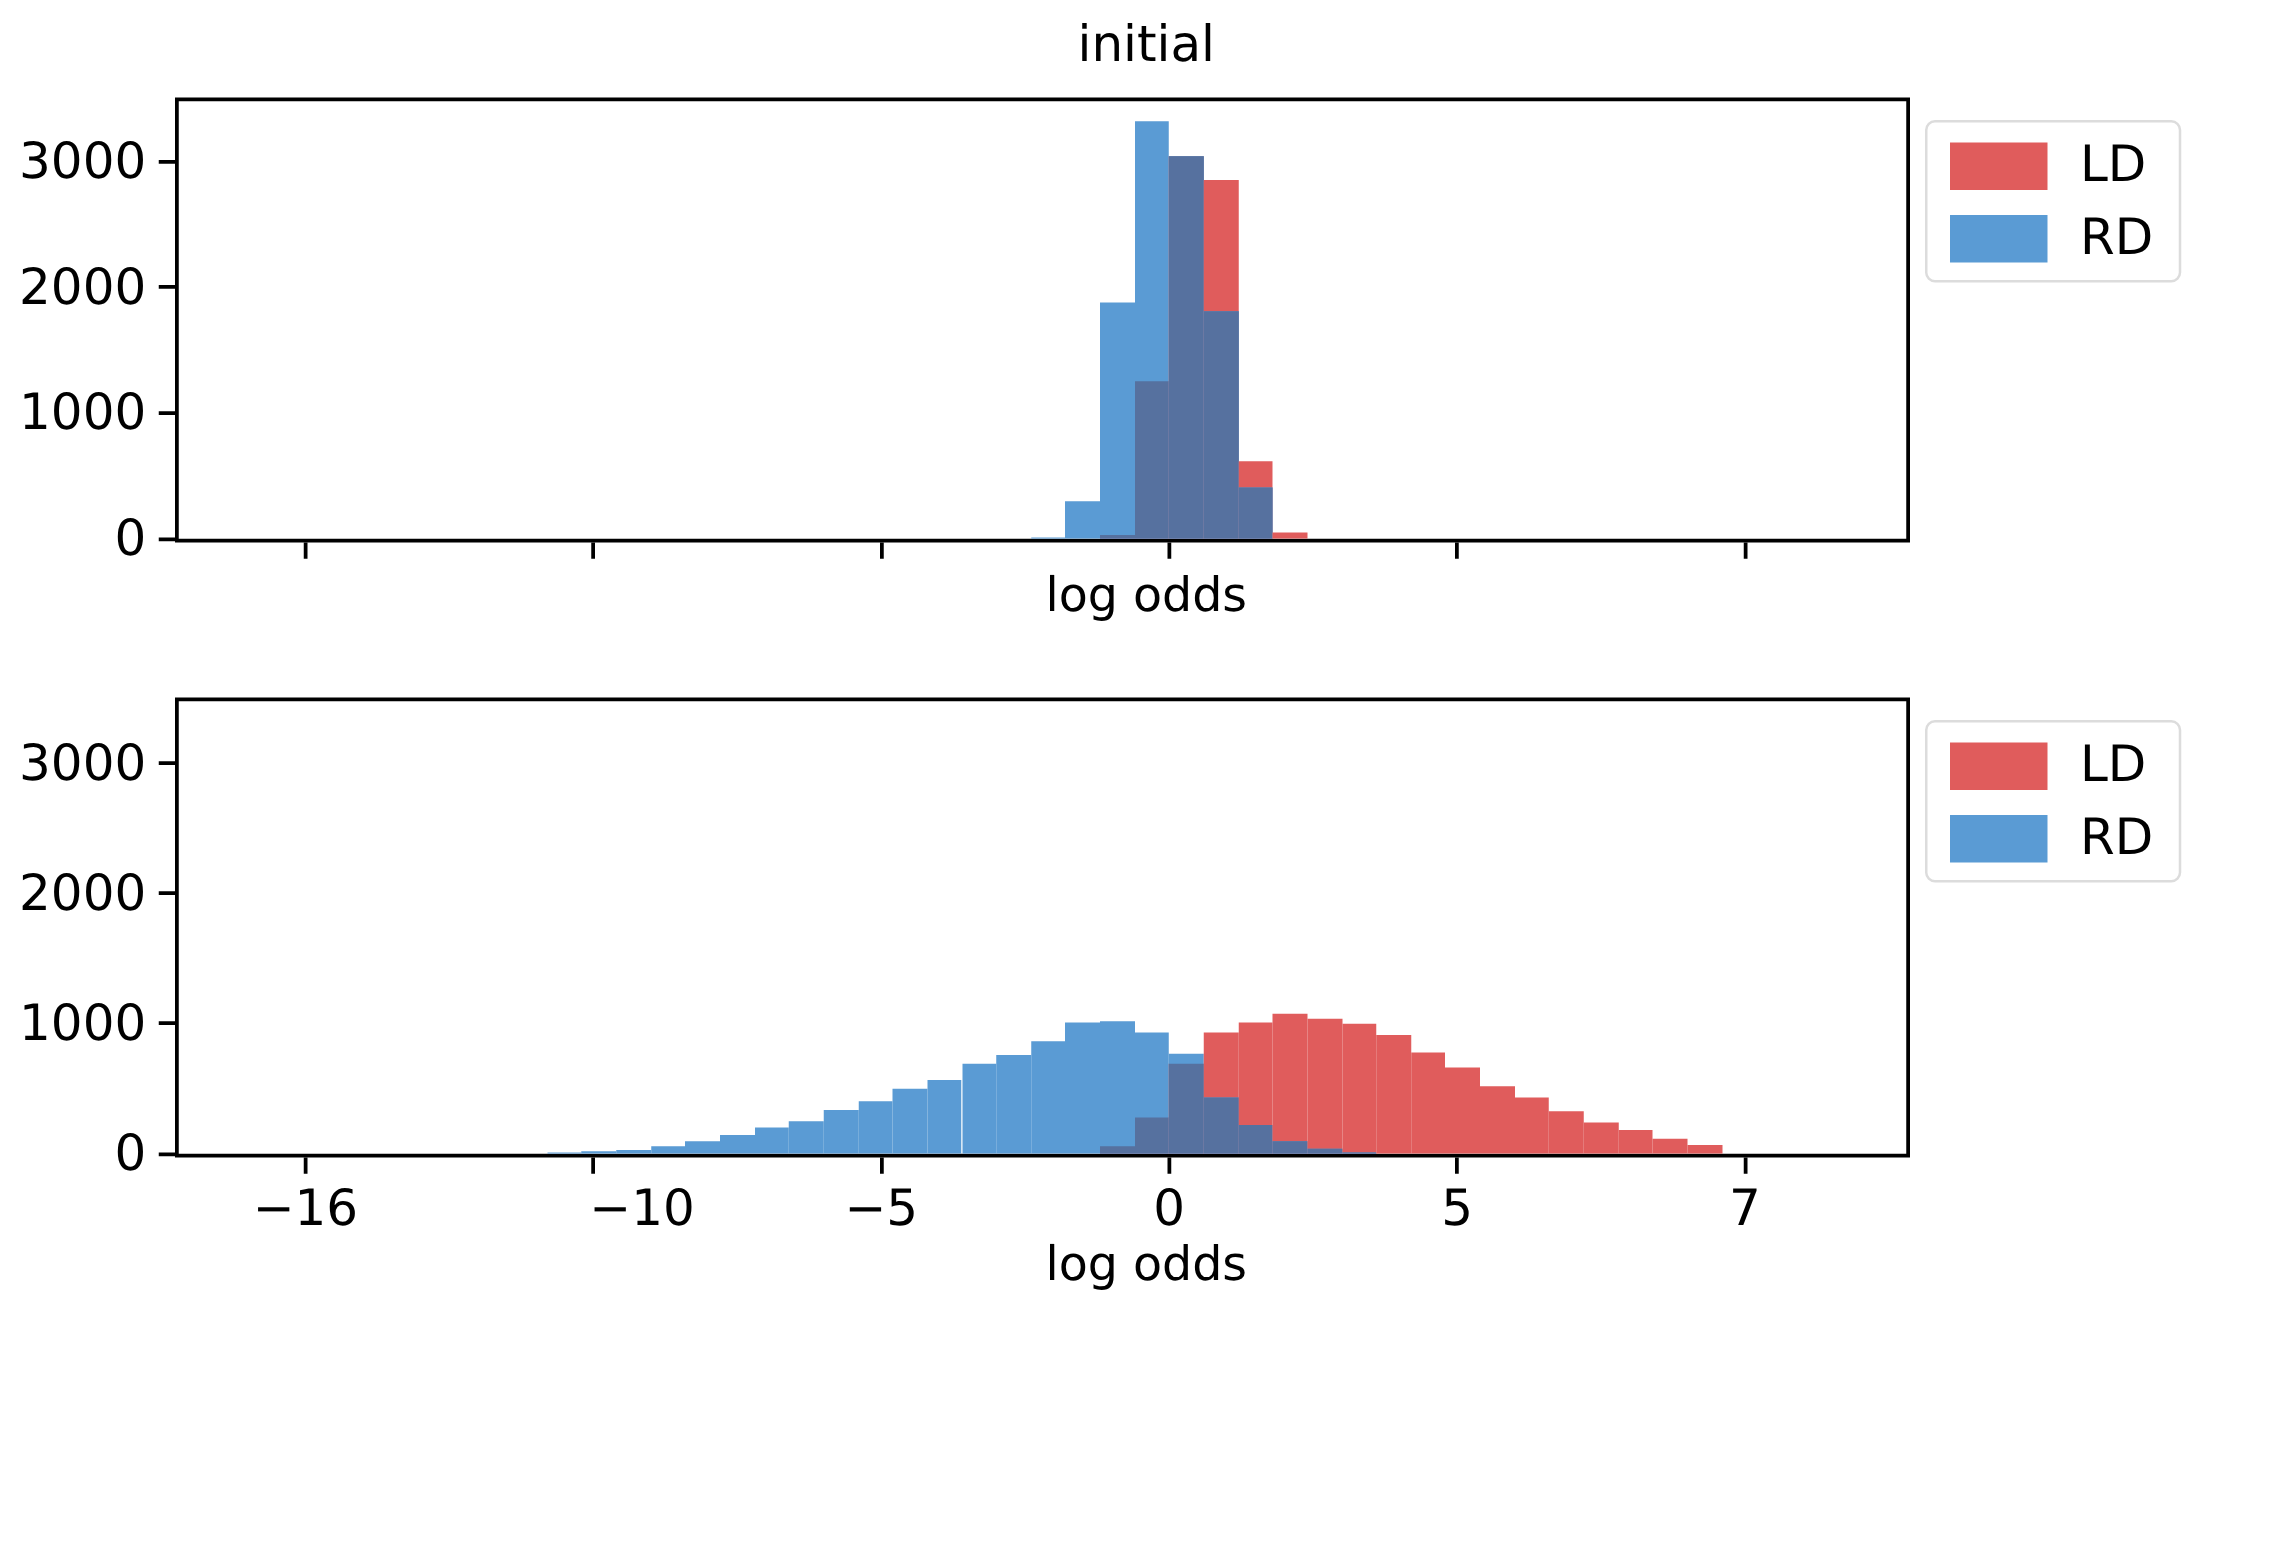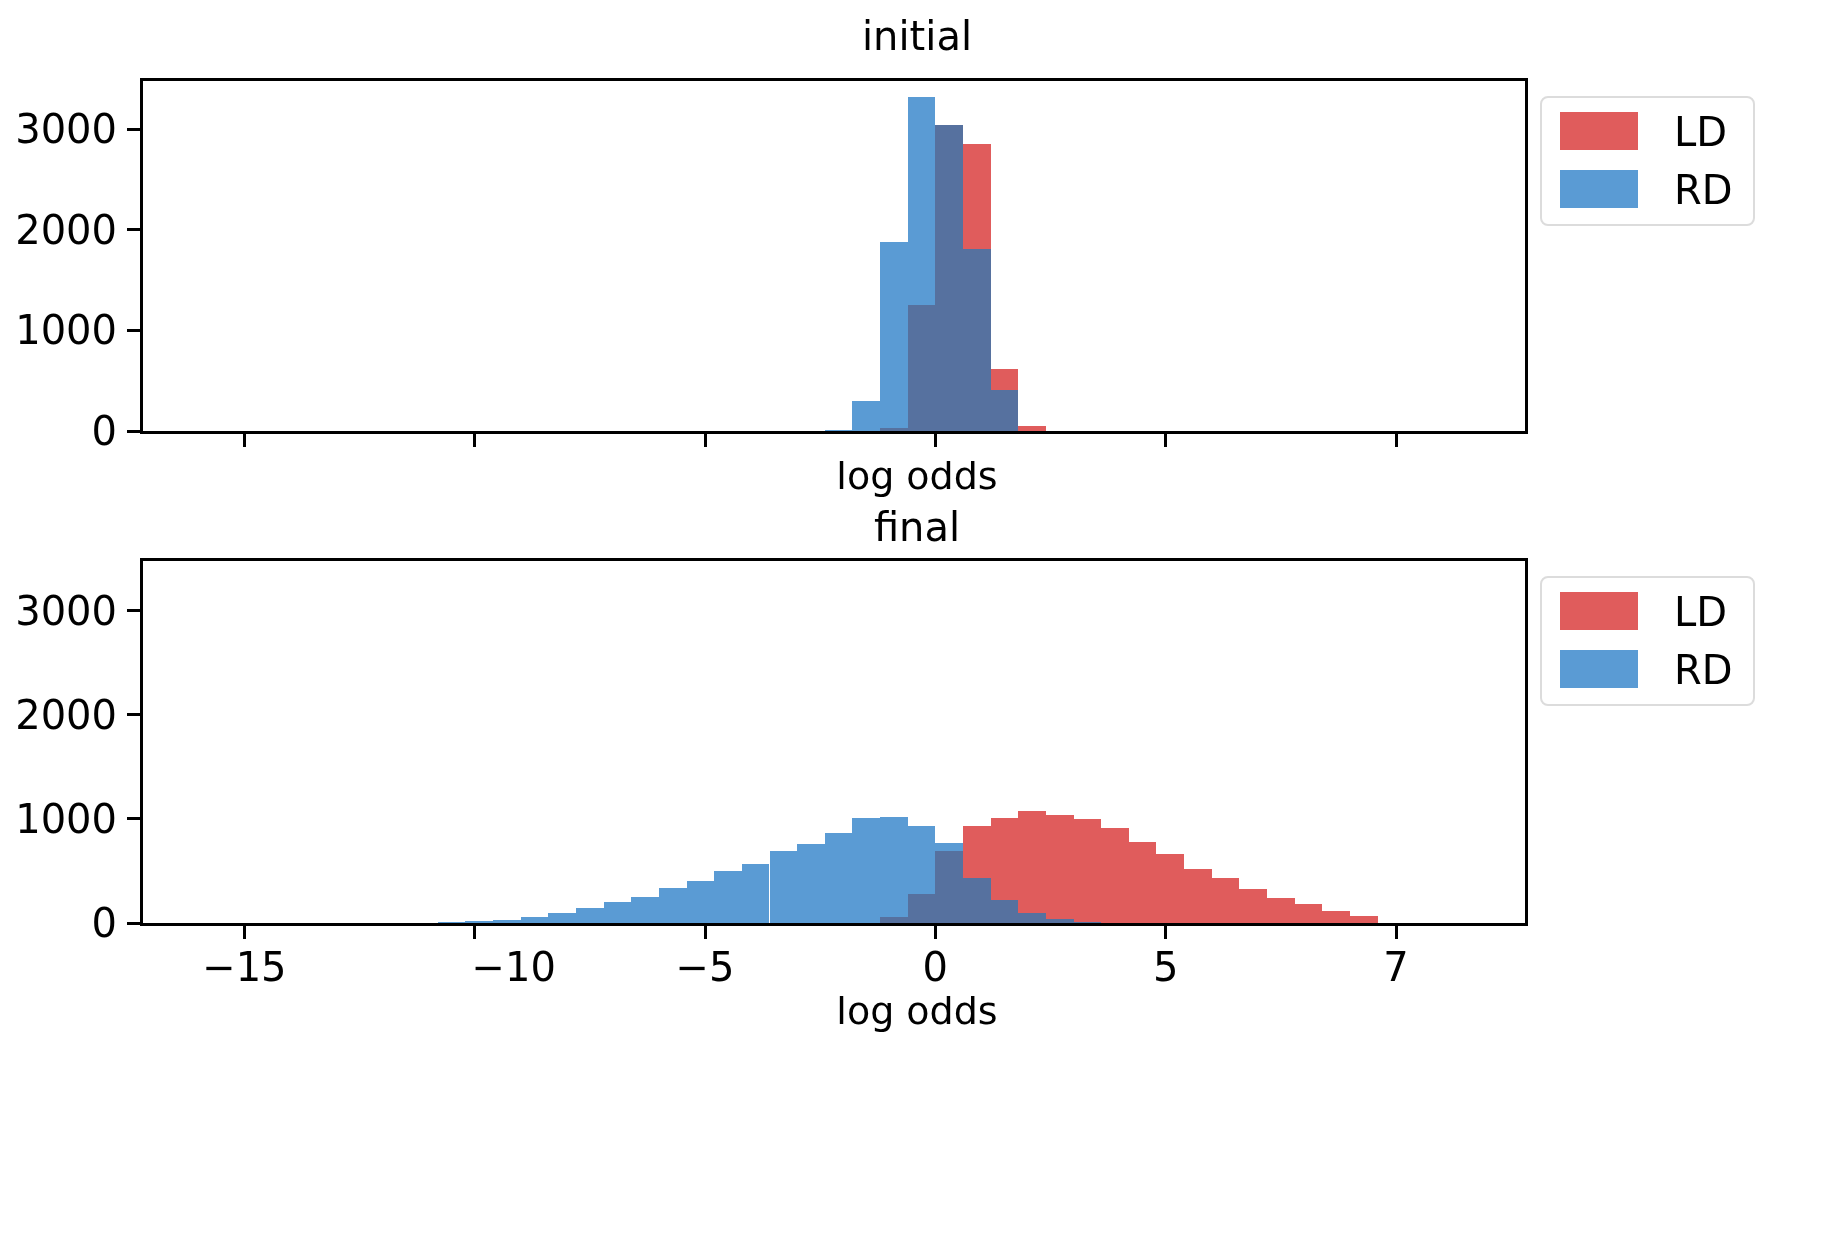--- a/index.html
+++ b/index.html
@@ -107,22 +107,22 @@
     background: #ffffff;
     border: 2px solid #dcdcdc;
     border-radius: 8px;
     padding: 14px 20px 14px 18px;
     display: flex;
     flex-direction: column;
     gap: 18px;
   }
   .legend-row {
     display: flex;
-    align-items: flex-start;
-    gap: 36px;
+    align-items: flex-end;
+    gap: 26px;
   }
   .legend-swatch {
     width: 78px;
     height: 38px;
     flex: none;
   }
   .legend-text {
     font-size: 40px;
     line-height: 40px;
     color: #000;
@@ -187,21 +187,20 @@
       </div>
       <div class="legend-row">
         <span class="legend-swatch" style="background:#5a9bd4;"></span>
         <span class="legend-text">RD</span>
       </div>
     </div>
   </div>
 
   <div class="subplot" style="left:0px; top:500px; width:1834px; height:734px;">
 
-    <div class="subplot-title" style="top:5px;">final</div>
 
     <div class="axes" id="axes1" style="left:140px; top:58px; width:1388px; height:368px;">
       <div class="plot-clip" id="plot1">
           <div class="bar" style="left: 294.827px; width: 27.64px; height: 1.04023px; background: rgb(90, 155, 212);"></div>
           <div class="bar" style="left: 322.467px; width: 27.64px; height: 2.08046px; background: rgb(90, 155, 212);"></div>
           <div class="bar" style="left: 350.107px; width: 27.64px; height: 3.12069px; background: rgb(90, 155, 212);"></div>
           <div class="bar" style="left: 377.747px; width: 27.64px; height: 6.24138px; background: rgb(90, 155, 212);"></div>
           <div class="bar" style="left: 405.387px; width: 27.64px; height: 10.4023px; background: rgb(90, 155, 212);"></div>
           <div class="bar" style="left: 433.027px; width: 27.64px; height: 14.5632px; background: rgb(90, 155, 212);"></div>
           <div class="bar" style="left: 460.667px; width: 27.64px; height: 20.8046px; background: rgb(90, 155, 212);"></div>
@@ -246,21 +245,21 @@
           <div class="bar" style="left: 1096.39px; width: 27.64px; height: 34.3276px; background: rgb(224, 92, 92);"></div>
           <div class="bar" style="left: 1124.03px; width: 27.64px; height: 24.9655px; background: rgb(224, 92, 92);"></div>
           <div class="bar" style="left: 1151.67px; width: 27.64px; height: 18.7241px; background: rgb(224, 92, 92);"></div>
           <div class="bar" style="left: 1179.31px; width: 27.64px; height: 12.4828px; background: rgb(224, 92, 92);"></div>
           <div class="bar" style="left: 1206.95px; width: 27.64px; height: 7.28161px; background: rgb(224, 92, 92);"></div>
         </div>
     </div>
 
     <div id="deco1">
         <div class="xtick" style="left: 242.847px; top: 426px;"></div>
-        <div class="xticklabel" style="left: 244.347px; top: 445px;">−15</div>
+        <div class="xticklabel" style="left: 244.347px; top: 445px;">−16</div>
         <div class="xtick" style="left: 473.18px; top: 426px;"></div>
         <div class="xticklabel" style="left: 474.68px; top: 445px; margin-left: 39px;">−10</div>
         <div class="xtick" style="left: 703.513px; top: 426px;"></div>
         <div class="xticklabel" style="left: 705.013px; top: 445px;">−5</div>
         <div class="xtick" style="left: 933.847px; top: 426px;"></div>
         <div class="xticklabel" style="left: 935.347px; top: 445px;">0</div>
         <div class="xtick" style="left: 1164.18px; top: 426px;"></div>
         <div class="xticklabel" style="left: 1165.68px; top: 445px;">5</div>
         <div class="xtick" style="left: 1394.51px; top: 426px;"></div>
         <div class="xticklabel" style="left: 1396.01px; top: 445px;">7</div>

